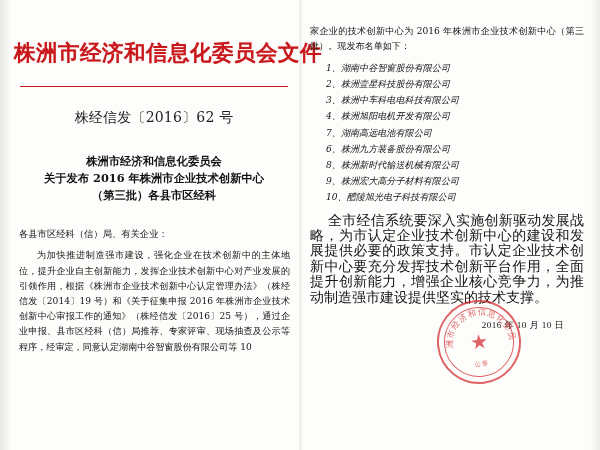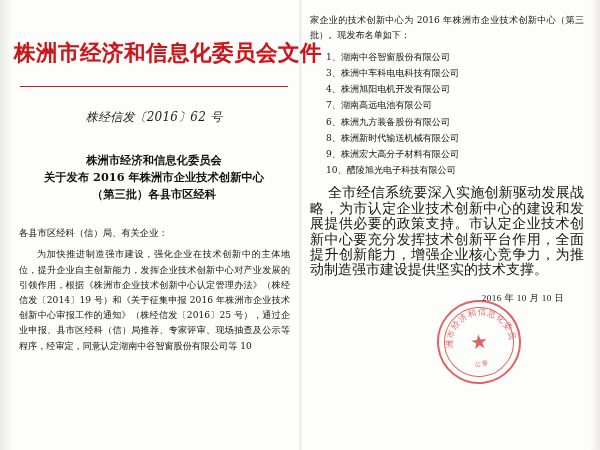--- a/index.html
+++ b/index.html
@@ -59,24 +59,23 @@
   }
   .red-rule {
     margin: 19px 6px 0 6px;
     height: 1.4px;
     background: #c8181c;
   }
   .doc-number {
     text-align: center;
     color: #1c1c1c;
     font-family: "DejaVu Serif", serif;
-    font-size: 12px;
+    font-size: 14px;
     margin-top: 22px;
     letter-spacing: 0.2px;
-    font-style: italic;
   }
   .doc-title {
     text-align: center;
     color: #111;
     font-family: "DejaVu Serif", serif;
     font-weight: bold;
     font-size: 11.3px;
     line-height: 17px;
     margin-top: 26px;
     padding: 0 10px;
@@ -97,21 +96,21 @@
     line-height: 15.2px;
     color: #141414;
     text-align: justify;
     text-justify: inter-character;
   }
   .body-text .indent { text-indent: 18px; display: block; }
 
   
   .right-page {
     position: absolute;
-    left: 310px; top: 13px;
+    left: 310px; top: 24px;
     width: 278px; height: 426px;
   }
   .r-top {
     font-family: "DejaVu Serif", serif;
     font-size: 9.1px;
     line-height: 15.4px;
     color: #141414;
     text-align: justify;
     text-justify: inter-character;
     padding-right: 4px;
@@ -121,20 +120,21 @@
     padding: 0;
     list-style: none;
   }
   .r-list li {
     font-family: "DejaVu Serif", serif;
     font-size: 9.1px;
     line-height: 16.2px;
     color: #141414;
     padding-left: 16px;
     white-space: nowrap;
+    font-style: italic;
   }
   .r-bottom {
     margin-top: 7px;
     font-family: "DejaVu Serif", serif;
     font-size: 14px;
     line-height: 15.4px;
     color: #141414;
     text-align: justify;
     text-justify: inter-character;
     padding-right: 4px;
@@ -219,20 +219,21 @@
     <div class="body-text">
       <span class="indent">为加快推进制造强市建设，强化企业在技术创新中的主体地位，提升企业自主创新能力，发挥企业技术创新中心对产业发展的引领作用，根据《株洲市企业技术创新中心认定管理办法》（株经信发〔2014〕19 号）和《关于征集申报 2016 年株洲市企业技术创新中心审报工作的通知》（株经信发〔2016〕25 号），通过企业申报、县市区经科（信）局推荐、专家评审、现场抽查及公示等程序，经审定，同意认定湖南中谷智窗股份有限公司等 10</span>
     </div>
   </div>
 
   <div class="right-page">
     <div class="r-top">家企业的技术创新中心为 2016 年株洲市企业技术创新中心（第三批）。现发布名单如下：</div>
 
     <ul class="r-list">
       <li>1、湖南中谷智窗股份有限公司</li>
+      <li>2、株洲壹星科技股份有限公司</li>
       <li>3、株洲中车科电电科技有限公司</li>
       <li>4、株洲旭阳电机开发有限公司</li>
       <li>7、湖南高远电池有限公司</li>
       <li>6、株洲九方装备股份有限公司</li>
       <li>8、株洲新时代输送机械有限公司</li>
       <li>9、株洲宏大高分子材料有限公司</li>
       <li>10、醴陵旭光电子科技有限公司</li>
     </ul>
 
     <div class="r-bottom">

